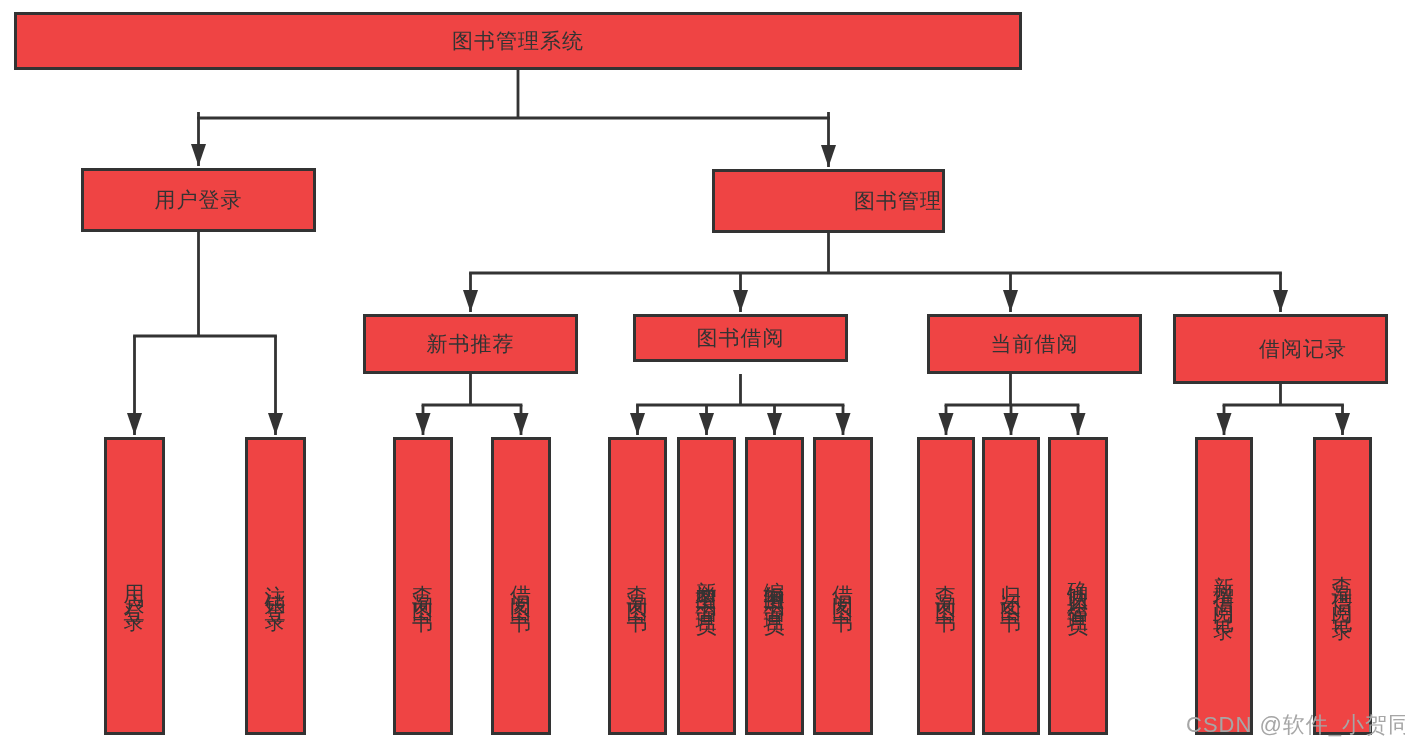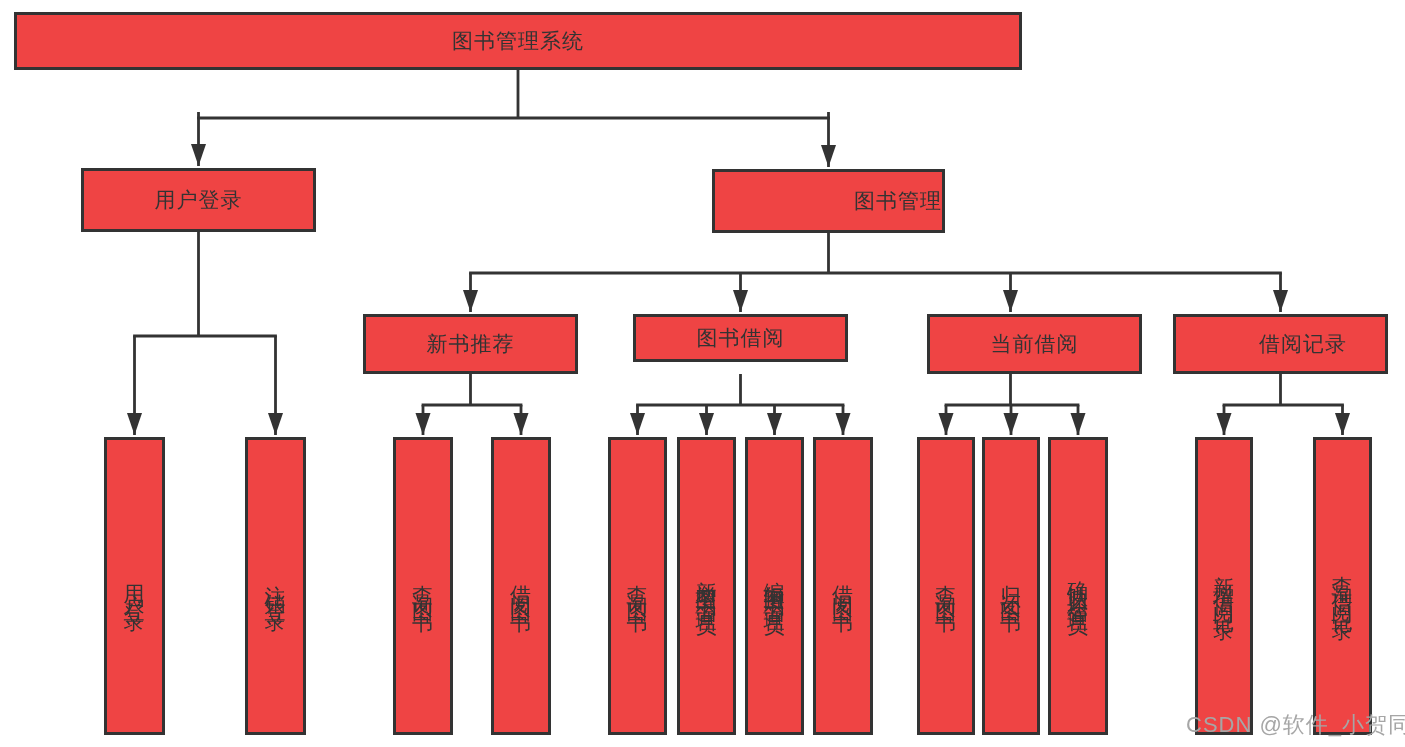--- a/index.html
+++ b/index.html
@@ -94,21 +94,21 @@
 
   <div class="node" style="left:363px; top:314px; width:215px; height:60px;font-family:Liberation Serif, serif;">
     <span class="h-label">新书推荐</span>
   </div>
   <div class="node" style="left:633px; top:314px; width:215px; height:48px;">
     <span class="h-label">图书借阅</span>
   </div>
   <div class="node" style="left:903px; top:314px; width:215px; height:60px;margin-left:24px;">
     <span class="h-label">当前借阅</span>
   </div>
-  <div class="node" style="left:1173px; top:314px; width:215px; height:60px;padding-left:45px;">
+  <div class="node" style="left:1173px; top:314px; width:215px; height:70px;padding-left:45px;">
     <span class="h-label">借阅记录</span>
   </div>
 
   <div class="node leaf" style="left:104px; top:437px; width:61px; height:298px;">
     <span class="v-label">用户登录</span>
   </div>
   <div class="node leaf" style="left:245px; top:437px; width:61px; height:298px;">
     <span class="v-label">注销登录</span>
   </div>
 

